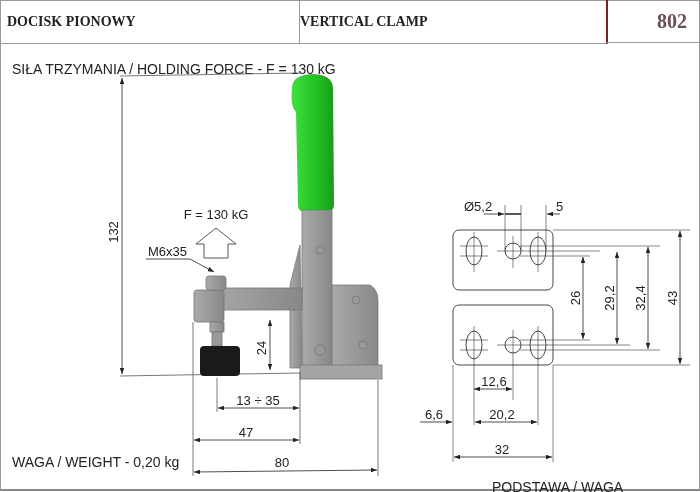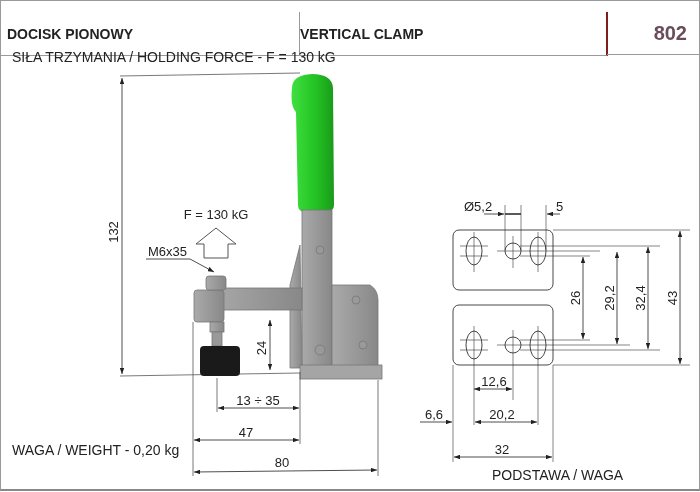--- a/index.html
+++ b/index.html
@@ -1,22 +1,22 @@
 <!DOCTYPE html>
 <html><head>
 <meta charset="utf-8">
 <style>
   html,body{margin:0;padding:0;background:#fff;}
   body{width:700px;height:492px;position:relative;overflow:hidden;font-family:"Liberation Sans",sans-serif;color:#222;}
   .frame{position:absolute;left:0;top:0;width:698px;height:488px;border:1px solid #999;border-bottom:2px solid #888;}
-  .hdr{position:absolute;top:12px;height:43px;border-bottom:1px solid #999;display:flex;align-items:center;font-weight:bold;font-size:14px;}
+  .hdr{position:absolute;top:0;height:43px;border-bottom:1px solid #999;display:flex;align-items:center;font-weight:bold;font-size:14px;font-family:Liberation Serif, serif;}
   .h1{left:0;width:292px;border-right:1px solid #999;padding-left:7px;}
   .h2{left:300px;width:306px;border-right:2px solid #7f1d1d;padding-left:0;}
   .h3{left:607px;width:92px;justify-content:flex-end;padding-right:12px;box-sizing:border-box;font-size:20px;color:#6b4c5a;}
-  .txt{position:absolute;font-size:14px;white-space:nowrap;}
+  .txt{position:absolute;font-size:14px;white-space:nowrap;margin-top:12px;}
   svg{position:absolute;left:0;top:0;}
   .dim{font-family:"Liberation Sans",sans-serif;font-size:13px;fill:#222;}
 </style>
 </head>
 <body>
 
 <div class="frame"></div>
 <div class="hdr h1">DOCISK PIONOWY</div>
 <div class="hdr h2">VERTICAL CLAMP</div>
 <div class="hdr h3">802</div>

